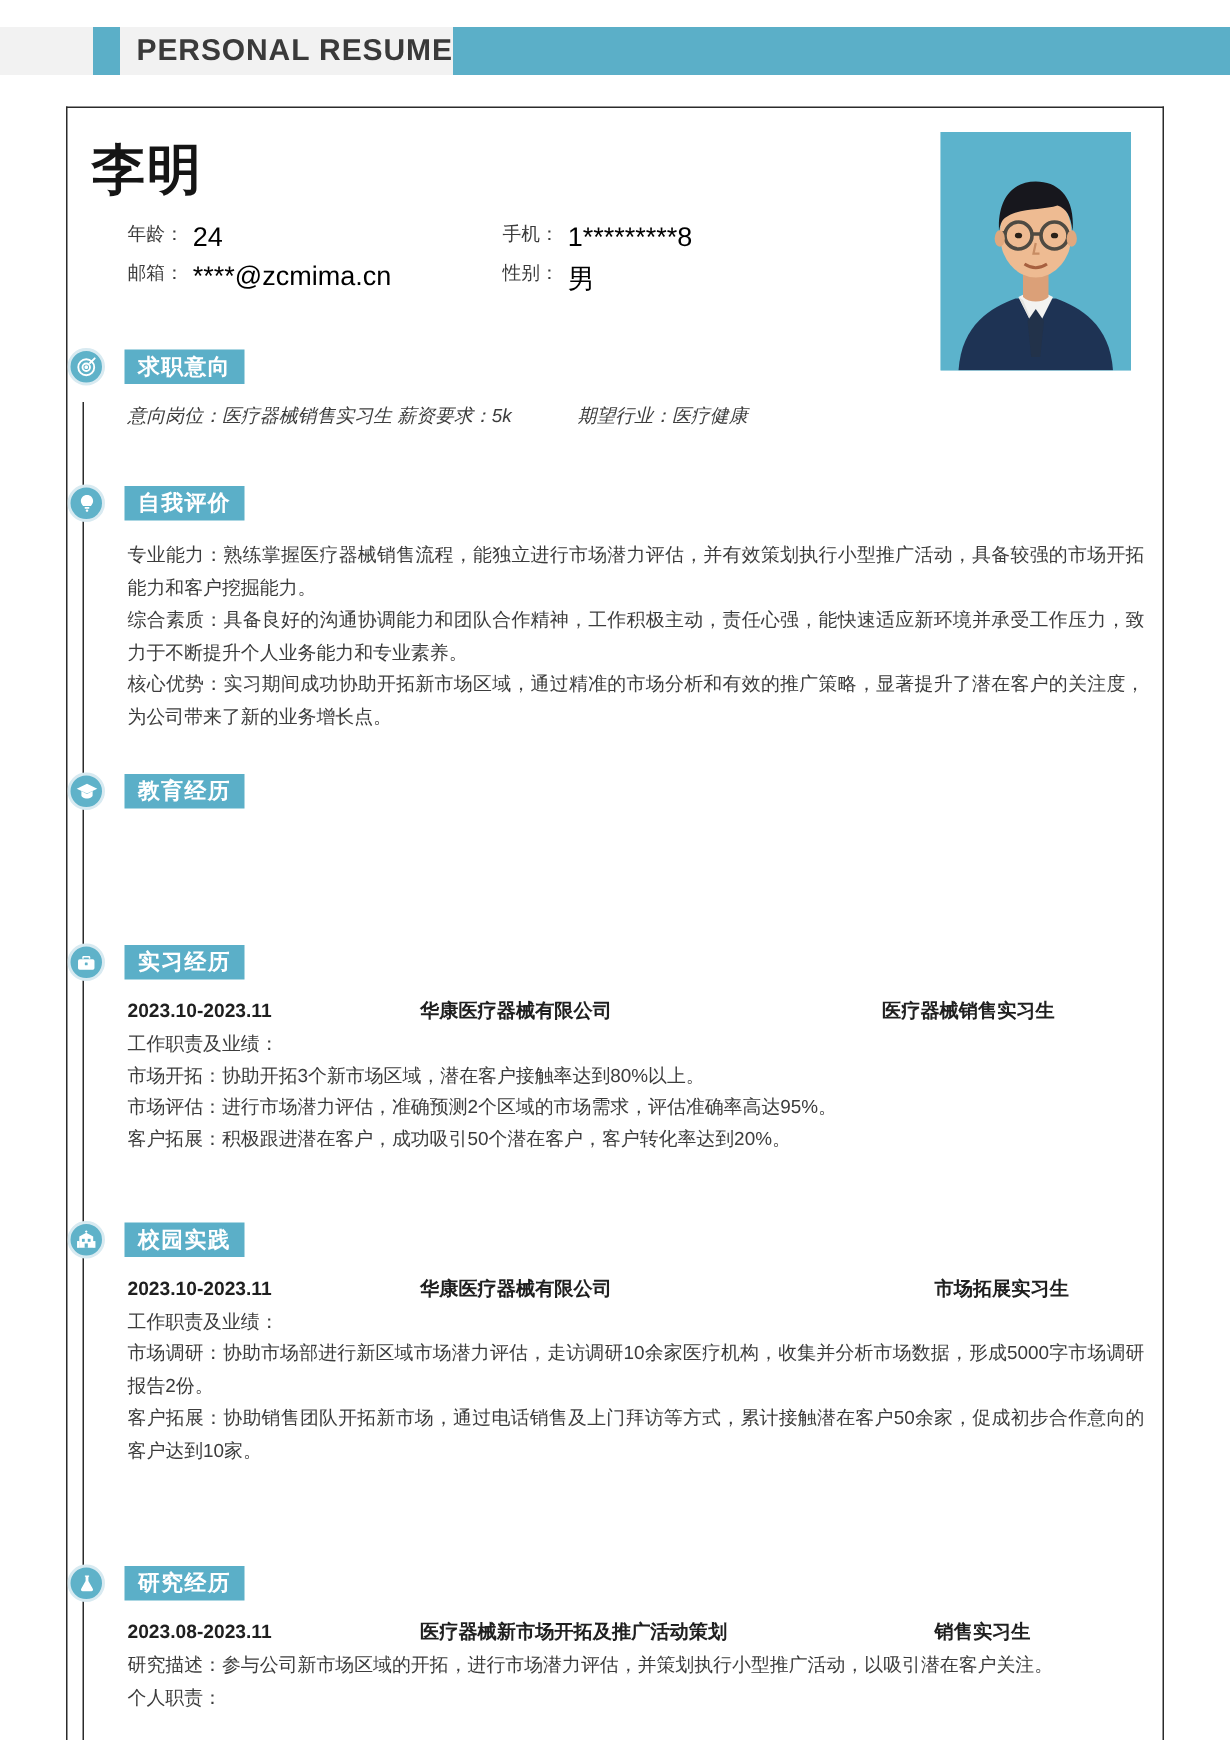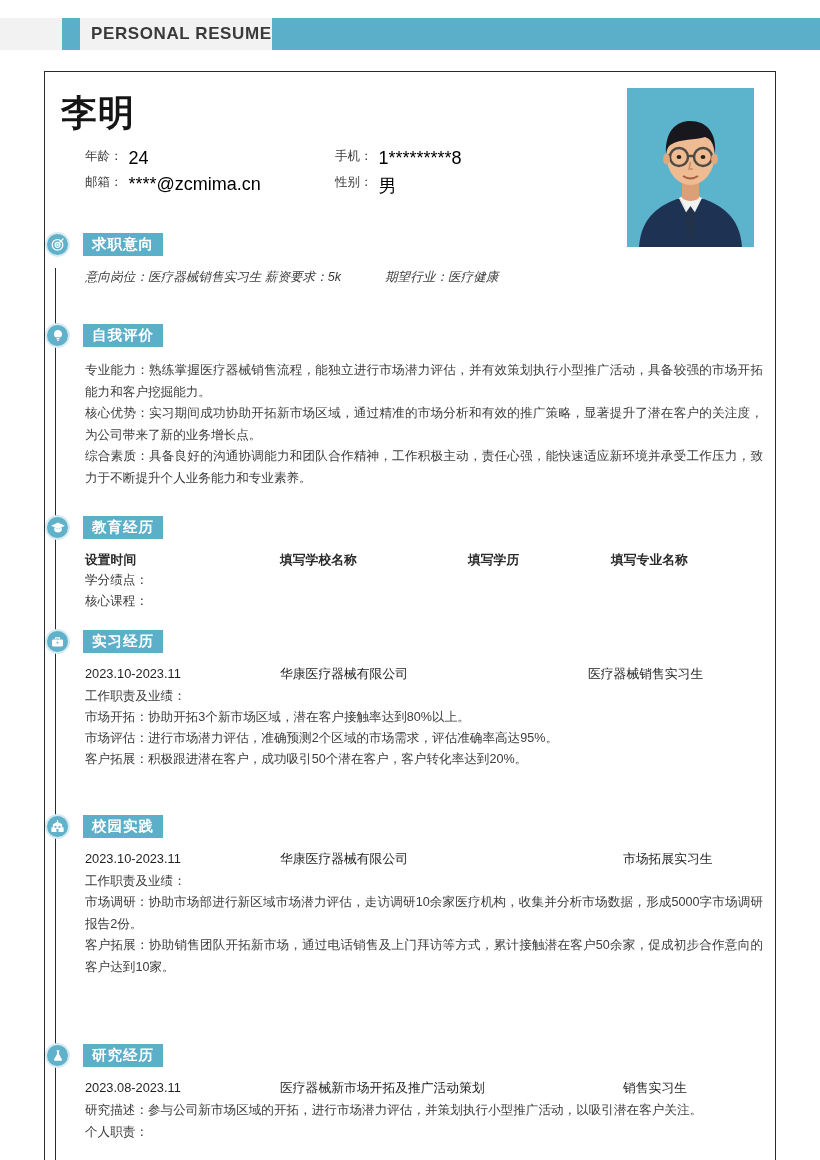--- a/index.html
+++ b/index.html
@@ -32,21 +32,21 @@
     background: #5bafc8;
   }
   .header-title-box {
     flex: 0 0 190px;
     background: #f2f2f2;
     display: flex;
     align-items: center;
     padding-left: 11px;
   }
   .header-title {
-    font-size: 17px;
+    font-size: 20px;
     font-weight: bold;
     letter-spacing: 0.6px;
     color: #3a3a3a;
     white-space: nowrap;
   }
   .header-fill { flex: 1 1 auto; background: #5bafc8; }
 
   
   .card {
     position: absolute;
@@ -170,21 +170,21 @@
   }
   .edu-c1 { width: 195px; }
   .edu-c2 { width: 188px; }
   .edu-c3 { width: 143px; }
   .edu-c4 { flex: 1; }
 
   
   .exp-row {
     display: flex;
     font-size: 12.8px;
-    font-weight: normal;
+    font-weight: bold;
     color: #1f1f1f;
     margin-bottom: 3px;
   }
   .exp-date { width: 195px; }
   .exp-org { flex: 1; }
   .exp-role { width: 175px; }
   .exp-role.wide { width: 140px; }
 </style>
 </head>
 <body>
@@ -292,44 +292,34 @@
           <svg width="14" height="15" viewBox="0 0 24 24" fill="#ffffff">
             <path d="M12 2.5 C7.9 2.5 5 5.6 5 9.4 C5 12 6.4 13.6 7.6 15 L16.4 15 C17.6 13.6 19 12 19 9.4 C19 5.6 16.1 2.5 12 2.5 Z"></path>
             <rect x="9.2" y="16.4" width="5.6" height="1.9" rx="0.8"></rect>
             <rect x="10.6" y="19" width="2.8" height="2.6" rx="1"></rect>
           </svg>
         </div>
         <div class="sec-label">自我评价</div>
       </div>
       <div class="sec-body">
         <div class="line">专业能力：熟练掌握医疗器械销售流程，能独立进行市场潜力评估，并有效策划执行小型推广活动，具备较强的市场开拓能力和客户挖掘能力。</div>
+        <div class="line">综合素质：具备良好的沟通协调能力和团队合作精神，工作积极主动，责任心强，能快速适应新环境并承受工作压力，致力于不断提升个人业务能力和专业素养。</div>
         <div class="line">核心优势：实习期间成功协助开拓新市场区域，通过精准的市场分析和有效的推广策略，显著提升了潜在客户的关注度，为公司带来了新的业务增长点。</div>
-        <div class="line">综合素质：具备良好的沟通协调能力和团队合作精神，工作积极主动，责任心强，能快速适应新环境并承受工作压力，致力于不断提升个人业务能力和专业素养。</div>
-      </div>
-    </div>
-
-    <div class="section" style="top:443px;font-family:Liberation Mono, monospace;">
+      </div>
+    </div>
+
+    <div class="section" style="top:443px;">
       <div class="sec-head">
         <div class="sec-icon">
           <svg width="16" height="15" viewBox="0 0 24 24" fill="#ffffff">
             <path d="M12 4 L23 9.2 L12 14.4 L1 9.2 Z"></path>
             <path d="M6 11.8 L6 16.3 C6 18.3 8.9 19.8 12 19.8 C15.1 19.8 18 18.3 18 16.3 L18 11.8 L12 14.8 Z"></path>
           </svg>
         </div>
         <div class="sec-label">教育经历</div>
-      </div>
-      <div class="sec-body">
-        <div class="edu-row">
-          <span class="edu-c1">设置时间</span>
-          <span class="edu-c2">填写学校名称</span>
-          <span class="edu-c3">填写学历</span>
-          <span class="edu-c4">填写专业名称</span>
-        </div>
-        <div class="line tight">学分绩点：</div>
-        <div class="line tight">核心课程：</div>
       </div>
     </div>
 
     <div class="section" style="top:557px;">
       <div class="sec-head">
         <div class="sec-icon">
           <svg width="15" height="14" viewBox="0 0 24 24" fill="#ffffff">
             <path d="M9 4 L15 4 C16 4 16.6 4.7 16.6 5.6 L16.6 7 L14.9 7 L14.9 5.8 L9.1 5.8 L9.1 7 L7.4 7 L7.4 5.6 C7.4 4.7 8 4 9 4 Z"></path>
             <rect x="2.6" y="7.6" width="18.8" height="12" rx="2"></rect>
             <rect x="10.4" y="11.4" width="3.2" height="3.2" rx="0.6" fill="#5fb2c9"></rect>

